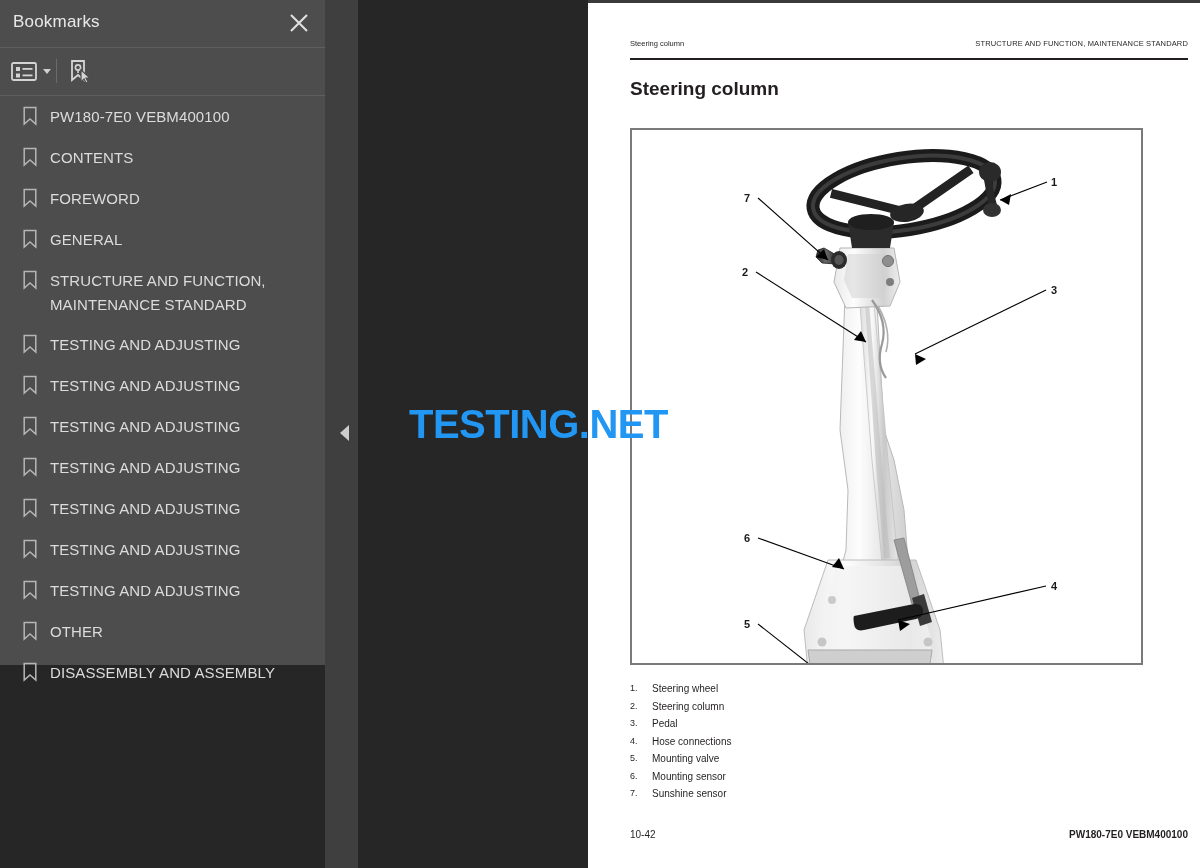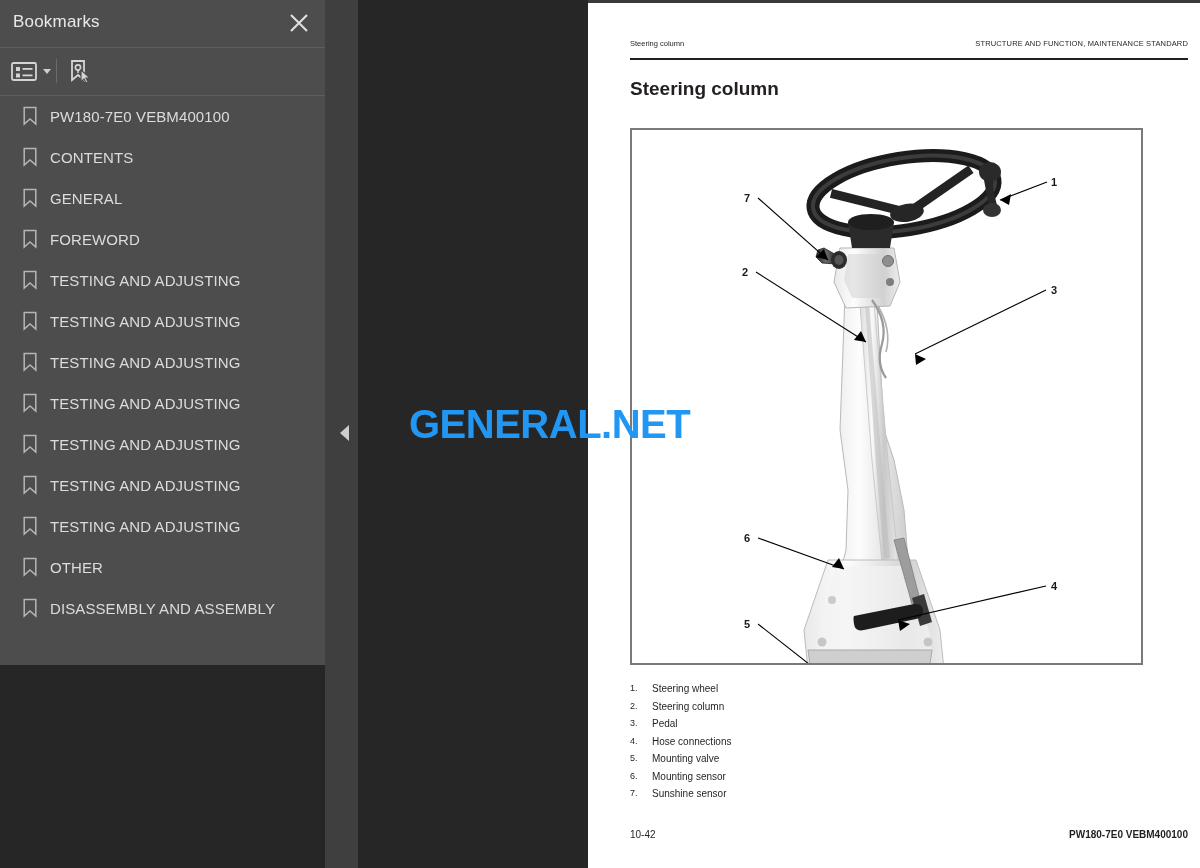--- a/index.html
+++ b/index.html
@@ -180,27 +180,34 @@
         <div class="bm-row">
           <span class="bm-ico"><svg width="16" height="20" viewBox="0 0 16 20">
               <path d="M2.2 1.6 h11.6 v16.4 l-5.8 -5 l-5.8 5 z" fill="none" stroke="#b6b6b6" stroke-width="1.5"></path>
             </svg></span>
           <span class="bm-label">CONTENTS</span>
         </div>
         <div class="bm-row">
           <span class="bm-ico"><svg width="16" height="20" viewBox="0 0 16 20">
               <path d="M2.2 1.6 h11.6 v16.4 l-5.8 -5 l-5.8 5 z" fill="none" stroke="#b6b6b6" stroke-width="1.5"></path>
             </svg></span>
+          <span class="bm-label">FOREWORD</span>
+        </div>
+        <div class="bm-row">
+          <span class="bm-ico"><svg width="16" height="20" viewBox="0 0 16 20">
+              <path d="M2.2 1.6 h11.6 v16.4 l-5.8 -5 l-5.8 5 z" fill="none" stroke="#b6b6b6" stroke-width="1.5"></path>
+            </svg></span>
           <span class="bm-label">GENERAL</span>
         </div>
         <div class="bm-row">
           <span class="bm-ico"><svg width="16" height="20" viewBox="0 0 16 20">
               <path d="M2.2 1.6 h11.6 v16.4 l-5.8 -5 l-5.8 5 z" fill="none" stroke="#b6b6b6" stroke-width="1.5"></path>
             </svg></span>
-          <span class="bm-label">FOREWORD</span>
+          <span class="bm-label">STRUCTURE AND FUNCTION,
+MAINTENANCE STANDARD</span>
         </div>
         <div class="bm-row">
           <span class="bm-ico"><svg width="16" height="20" viewBox="0 0 16 20">
               <path d="M2.2 1.6 h11.6 v16.4 l-5.8 -5 l-5.8 5 z" fill="none" stroke="#b6b6b6" stroke-width="1.5"></path>
             </svg></span>
           <span class="bm-label">TESTING AND ADJUSTING</span>
         </div>
         <div class="bm-row">
           <span class="bm-ico"><svg width="16" height="20" viewBox="0 0 16 20">
               <path d="M2.2 1.6 h11.6 v16.4 l-5.8 -5 l-5.8 5 z" fill="none" stroke="#b6b6b6" stroke-width="1.5"></path>
@@ -428,14 +435,14 @@
               <span class="part-name">Sunshine sensor</span>
             </div>
           </div>
 
         <div id="doc-foot-left">10-42</div>
         <div id="doc-foot-right">PW180-7E0   VEBM400100</div>
       </div>
     </div>
   </div>
 
-  <div id="watermark">GENERAL.NET</div>
+  <div id="watermark">TESTING.NET</div>
 </div>
 
 </body></html>

